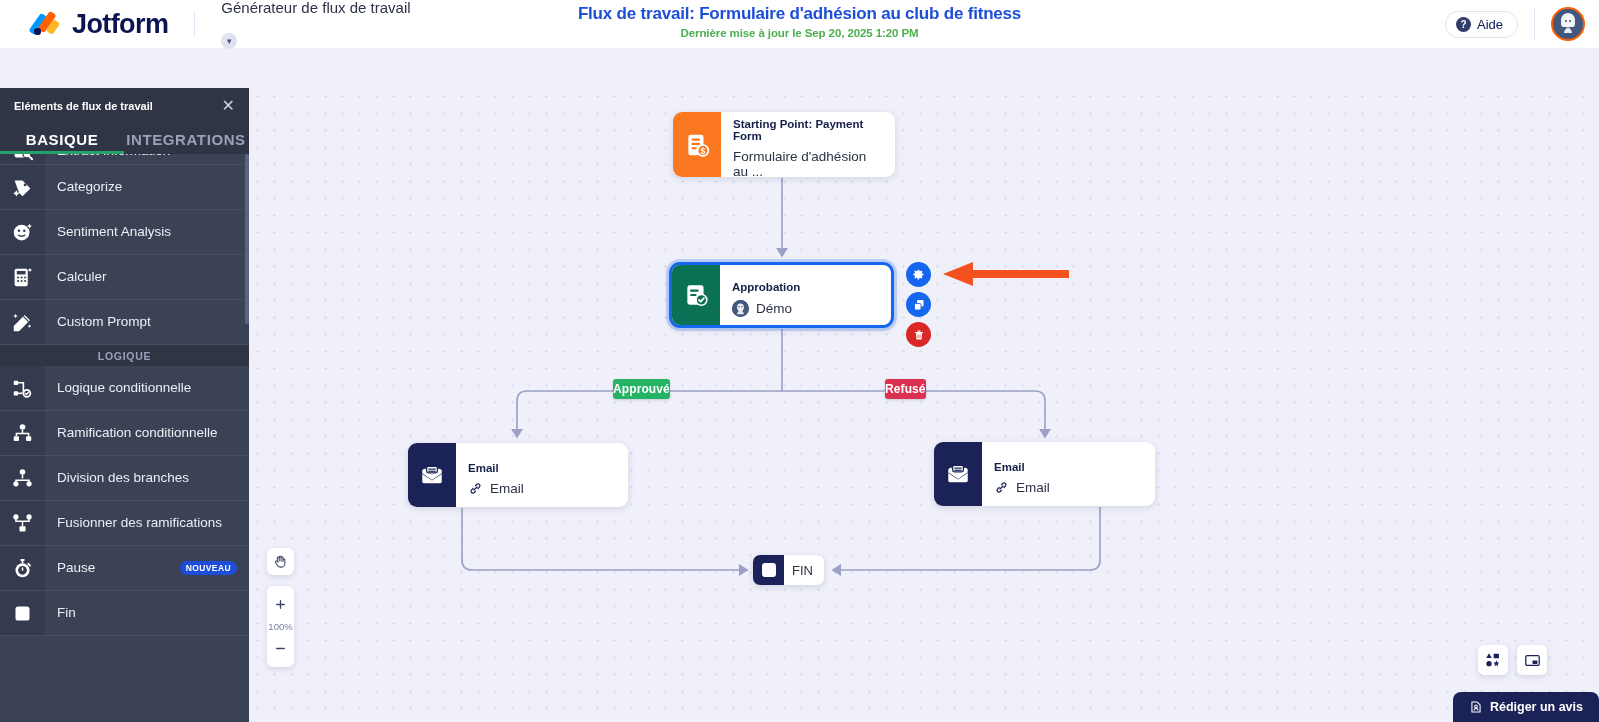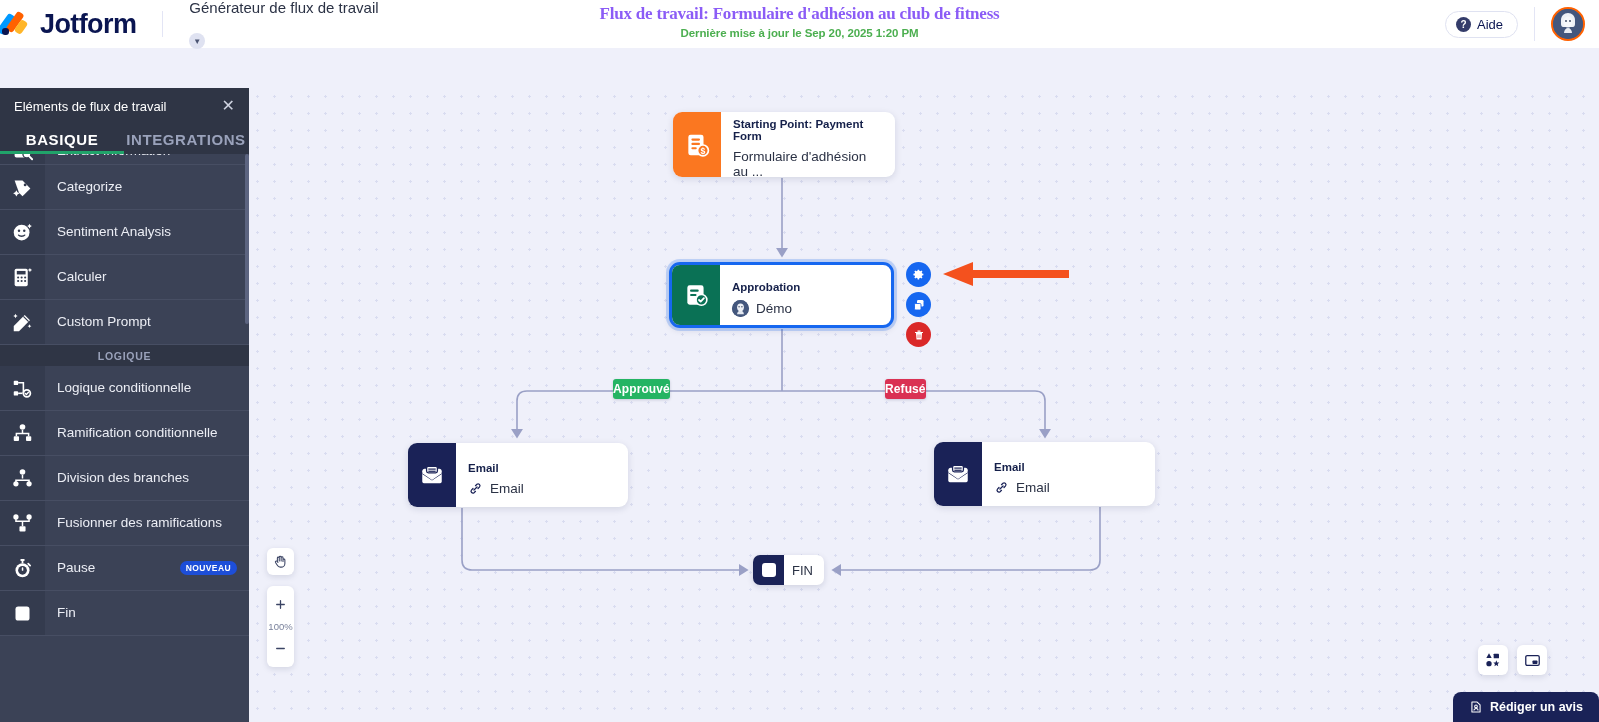--- a/index.html
+++ b/index.html
@@ -10,40 +10,40 @@
     background: #eff0fa;
   }
   #app { position: relative; width: 1599px; height: 722px; }
 
   
   .topbar {
     position: absolute; top: 0; left: 0; width: 1599px; height: 48px;
     background: #fff; display: flex; align-items: center;
     z-index: 40;
   }
-  .brand { display: flex; align-items: center; padding-left: 0; gap: 10px; }
+  .brand { display: flex; align-items: center; padding-left: 32px; gap: 10px; }
   .logo-mark { width: 30px; height: 26px; position: relative; }
   .logo-mark i { position: absolute; display:block; border-radius: 3px; }
   .lm1 { width: 8px; height: 22px; background:#0099ff; transform: rotate(35deg); left: 2px; top: 2px; }
   .lm2 { width: 8px; height: 22px; background:#ff6100; transform: rotate(35deg); left: 11px; top: 0px; }
   .lm3 { width: 8px; height: 14px; background:#ffb629; transform: rotate(35deg); left: 17px; top: 9px; }
   .lm4 { width: 7px; height: 7px; background:#0a1551; left: 2px; top: 17px; border-radius:2px;}
   .brand-name { font-size: 27px; font-weight: bold; color: #0a1551; letter-spacing:-0.6px; }
   .brand-divider { width:1px; height:26px; background:#e3e5f5; margin: 0 16px; }
   .gen-label { font-size:15px; color:#2b3245; display:flex; align-items:flex-start; gap:17px;flex-direction:column; }
   .caret-circle {
     width:16px;height:16px;border-radius:50%;background:#dfe2f1;
     display:inline-flex;align-items:center;justify-content:center;
     font-size:8px;color:#4b5472;
   }
   .title-wrap {
     position:absolute; left:0; right:0; top:4px; text-align:center;
     pointer-events:none;
   }
-  .wf-title { font-size:17px; font-weight:bold; color:#8b5cf6; letter-spacing:-0.2px;font-family:Liberation Serif, serif;}
+  .wf-title { font-size:17px; font-weight:bold; color:#1d4ed8; letter-spacing:-0.2px;}
   .wf-sub { font-size:11.5px; font-weight:bold; color:#4caf50; margin-top:3px; letter-spacing:-0.1px;}
   .topbar-right {
     position:absolute; right:0; top:0; height:48px; display:flex; align-items:center; gap:0;
   }
   .help-btn {
     display:flex; align-items:center; gap:6px;
     border:1px solid #dfe2f1; border-radius:16px;
     padding:5px 14px 5px 10px; font-size:13px; color:#0a1551; font-weight:500;
     background:#fff; cursor:pointer;
   }
@@ -84,21 +84,21 @@
   
   .sidebar {
     position:absolute; top:88px; left:0; width:249px; height:634px;
     background:#3b4256; z-index:30; display:flex; flex-direction:column;
     overflow:hidden;
   }
   .sb-head {
     height:36px; background:#2f3545; display:flex; align-items:center;
     justify-content:space-between; padding:0 14px;
   }
-  .sb-title { font-size:13px; font-weight:normal; color:#fff; }
+  .sb-title { font-size:11px; font-weight:bold; color:#fff; }
   .sb-close { font-size:16px; color:#cfd3e0; cursor:pointer; line-height:1; }
   .sb-tabs { height:30px; background:#2f3545; display:flex; }
   .sb-tab {
     flex:0 0 auto; padding:0 0; width:124px;
     display:flex;align-items:center;justify-content:center;
     font-size:15px; font-weight:bold; letter-spacing:0.6px;
     color:#9aa2bb; cursor:pointer; position:relative;
   }
   .sb-tab.active { color:#fff; }
   .sb-tab.active::after {

